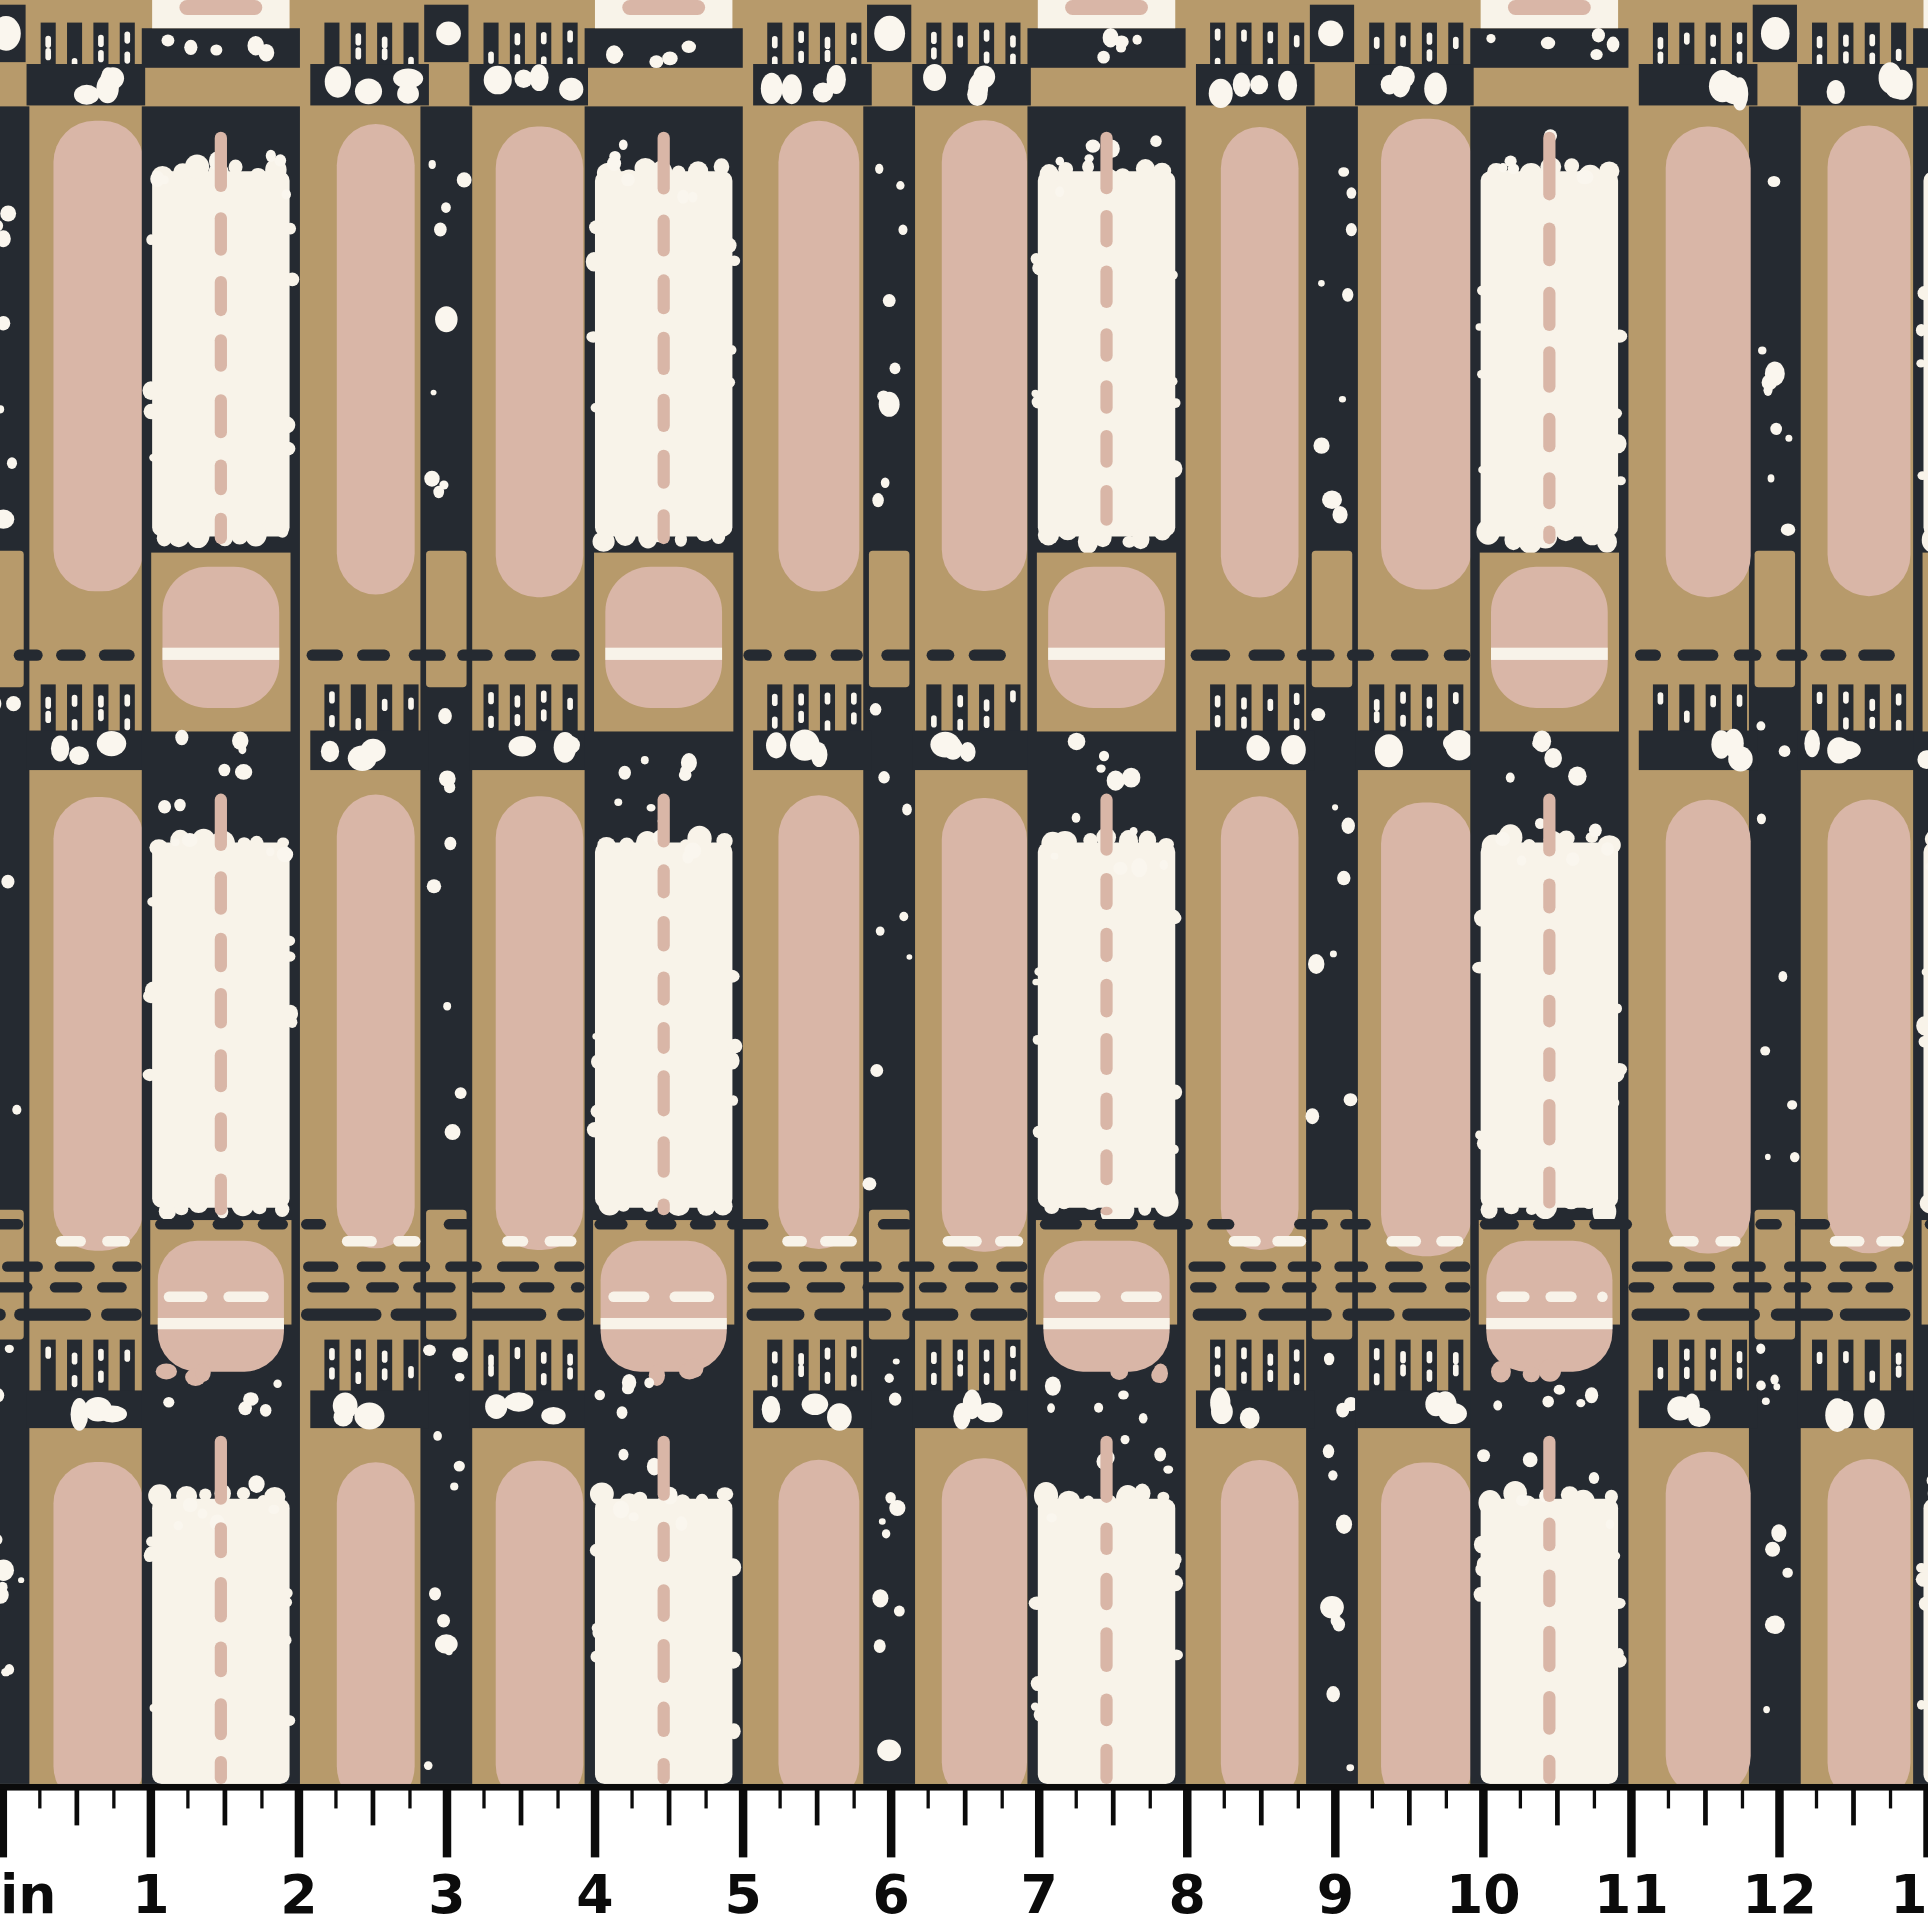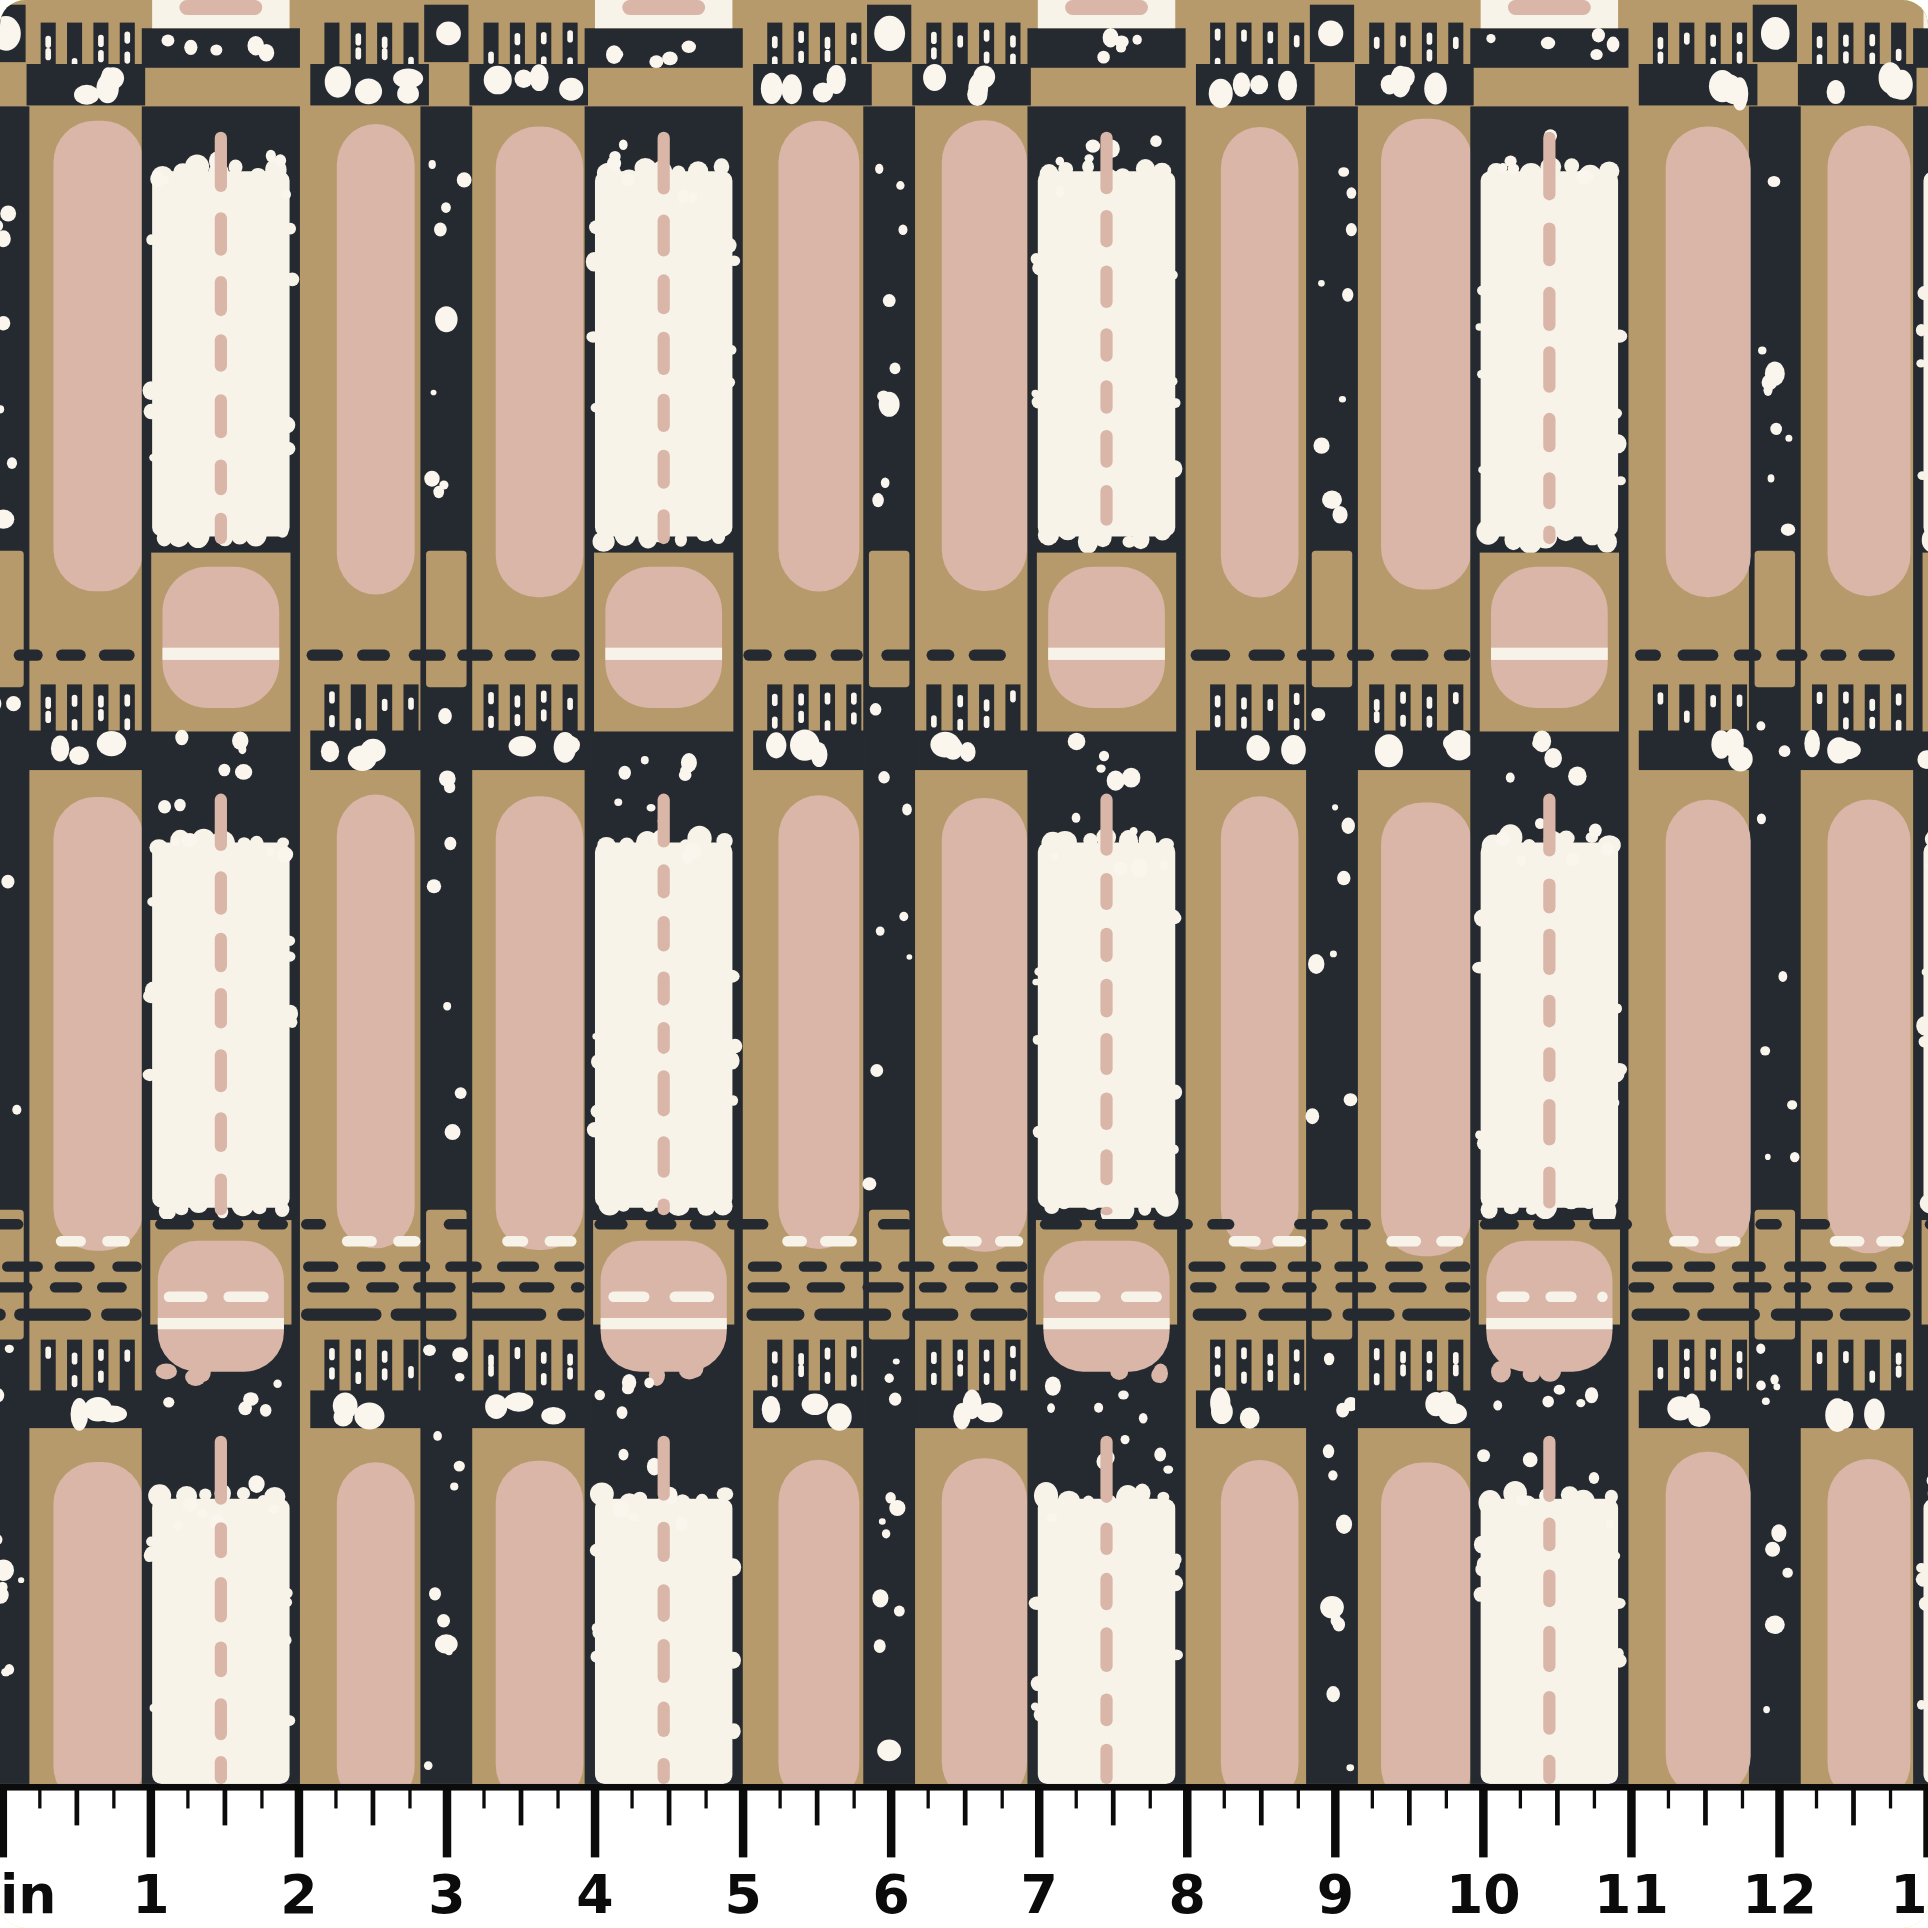--- a/index.html
+++ b/index.html
@@ -1,17 +1,17 @@
 <!DOCTYPE html>
 <html style="font-size:15px"><head>
 <meta charset="utf-8">
 <style>
   html,body{margin:0;padding:0;background:#ffffff;}
   .stage{position:relative;width:1928px;height:1928px;overflow:hidden;background:#bef264;
-         font-family:"DejaVu Sans","Liberation Sans",sans-serif;border-radius:25px;}
+         font-family:"DejaVu Sans","Liberation Sans",sans-serif;}
   .stage svg{position:absolute;left:0;top:0;display:block;}
   .ruler-label{font-weight:700;}
 </style>
 </head>
 <body>
 
 <div class="stage">
   <svg id="art" width="1928" height="1928" viewBox="0 0 2048 2048">
       <rect x="0" y="0" width="2048" height="1895" fill="#b79a6b"></rect>
       <g>

